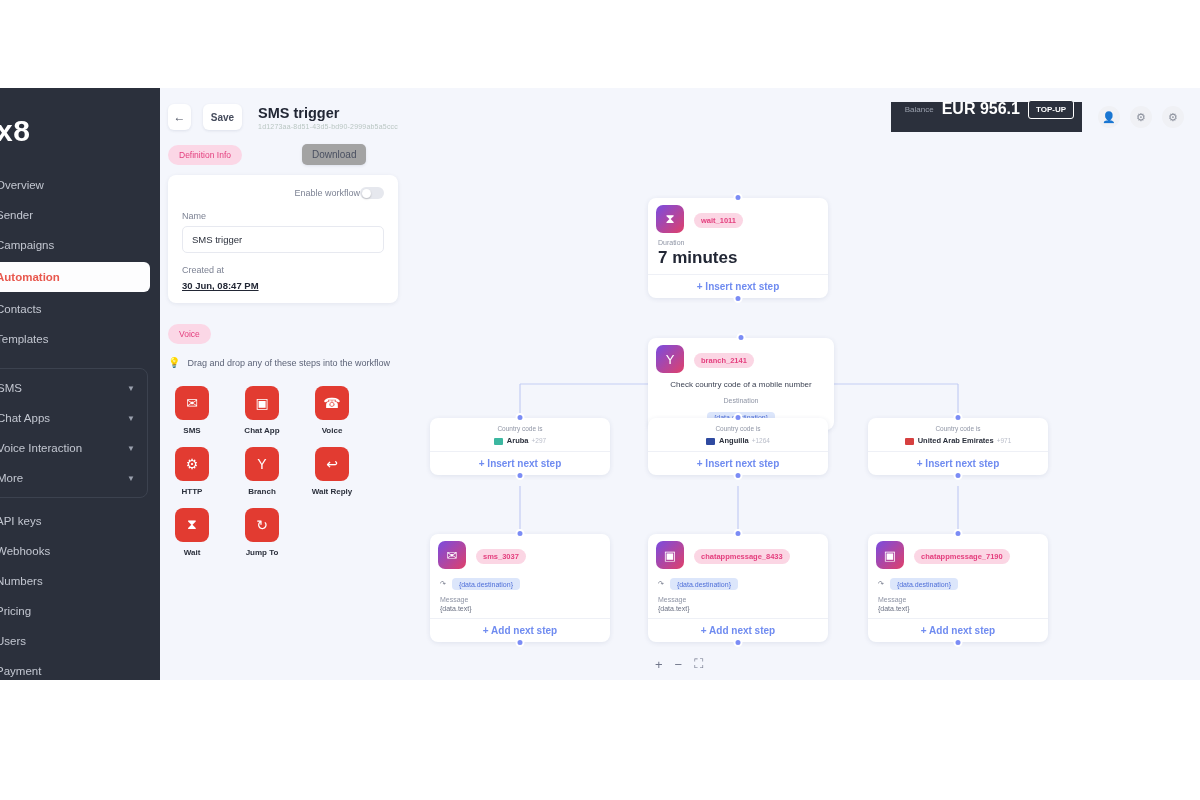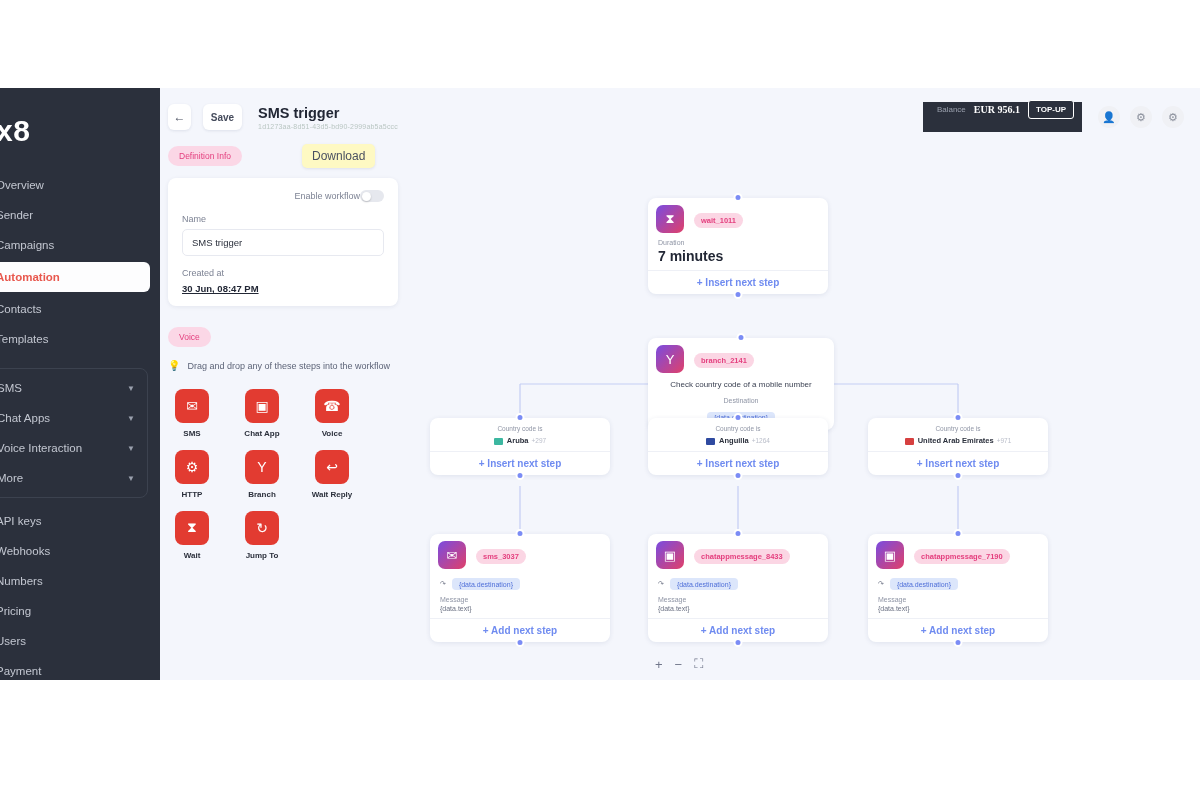--- a/index.html
+++ b/index.html
@@ -53,21 +53,21 @@
     display: flex; align-items: center; gap: 0;
     z-index: 40;
   }
   .balance-pill {
     background: #2b303c; color: #fff;
     height: 30px; display: flex; align-items: center; gap: 8px;
     padding: 0 8px 16px 14px;
     font-size: 9px;
   }
   .balance-label { color: #9aa0ad; font-size: 8px; }
-  .balance-amt { font-weight: 700; font-size: 10px; font-family: Liberation Serif, serif; }
+  .balance-amt { font-weight: 700; font-size: 16px; }
   .topup-btn {
     background: #2b303c; border: 1px solid #fff; color: #fff;
     font-size: 8px; font-weight: 700; padding: 4px 7px;
     border-radius: 3px; cursor: pointer;
   }
   .topbar-icons {
     display: flex; align-items: center; gap: 10px;
     padding: 0 16px 0 16px; height: 30px;
   }
   .circ-icon {
@@ -96,21 +96,21 @@
   .wf-title { font-size: 14.5px; font-weight: 700; color: #222735; }
   .wf-uuid { font-size: 7px; color: #b9c6c2; letter-spacing: .2px; margin-top: 2px; white-space: nowrap; }
 
   .tab-row { display: flex; align-items: center; gap: 60px; margin: 4px 0 0 0; }
   .pill-tab {
     background: #fbd7e6; color: #e4407f;
     font-size: 8.5px; font-weight: 400;
     padding: 5px 11px; border-radius: 12px; cursor: pointer;
   }
   .ghost-btn {
-    background: #fef9c3; color: #4a5061; font-size: 12px;
+    background: #a3a3a3; color: #4a5061; font-size: 10px;
     padding: 5px 10px; border-radius: 5px; cursor: pointer;
     box-shadow: 0 1px 3px rgba(30,40,80,.10);
   }
 
   .card {
     background: #fff; border-radius: 8px;
     box-shadow: 0 1px 4px rgba(30,40,80,.08);
     padding: 12px 14px; margin-top: 10px;
   }
   .row-between { display: flex; align-items: center; justify-content: flex-end; }
@@ -169,21 +169,21 @@
     color: #fff; font-size: 13px; flex: none;
   }
   .node-badge {
     background: #fbd6e4; color: #e4407f;
     font-size: 7.5px; font-weight: 700;
     padding: 3px 7px; border-radius: 9px;
     margin: 8px 0 0 10px; white-space: nowrap;
   }
   .node-body { padding: 4px 10px 6px 10px; }
   .n-label { font-size: 7px; color: #8f95a5; margin-bottom: 2px; }
-  .n-strong { font-size: 14px; font-weight: 700; color: #222735; }
+  .n-strong { font-size: 17px; font-weight: 700; color: #222735; }
   .n-center { text-align: center; font-size: 8px; color: #3c4253; line-height: 1.5; }
   .chip {
     display: inline-block; background: #dce6fb; color: #4f6fd8;
     font-size: 7px; padding: 2.5px 7px; border-radius: 4px;
   }
   .n-small { font-size: 7px; color: #6c7284; }
   .insert-row {
     border-top: 1px solid #eef0f6; text-align: center;
     padding: 6px 0 6px 0; font-size: 10px; color: #6f8bf0;
     font-weight: 700; cursor: pointer;

